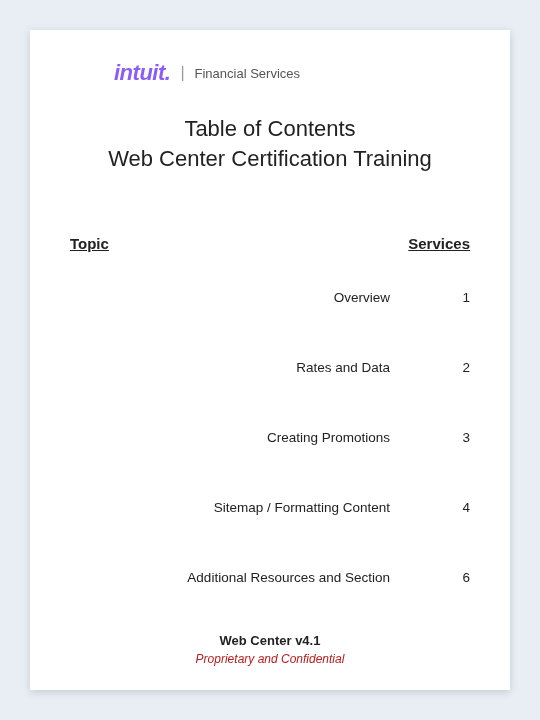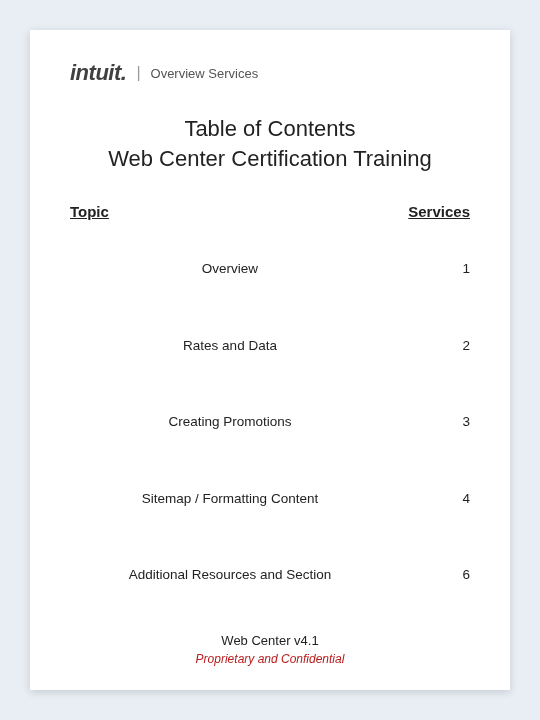--- a/index.html
+++ b/index.html
@@ -41,20 +41,21 @@
       font-size: 22px;
       color: #222;
       font-weight: normal;
       line-height: 1.35;
     }
 
     .toc-table {
       width: 100%;
       border-collapse: collapse;
       flex: 1;
+      margin-top: 32px;
     }
 
     .toc-header-row th {
       font-size: 15px;
       font-weight: bold;
       text-decoration: underline;
       color: #222;
       padding-bottom: 10px;
     }
 
@@ -67,37 +68,37 @@
       width: 80px;
     }
 
     .toc-row td {
       font-size: 13.5px;
       color: #222;
       padding: 6px 0;
     }
 
     .toc-row td.col-topic {
-      text-align: center;
+      text-align: right;
     }
 
     .toc-row td.col-section {
       text-align: right;
       width: 80px;
     }
 
     .footer {
       margin-top: auto;
       text-align: center;
       padding-top: 20px;
     }
 
     .footer-version {
       font-size: 13px;
-      font-weight: normal;
+      font-weight: bold;
       color: #222;
       margin-bottom: 4px;
     }
 
     .footer-confidential {
       font-size: 12px;
       color: #b91c1c;
       font-style: italic;
     }
 
@@ -129,23 +130,23 @@
       font-weight: normal;
     }
   </style>
 </head>
 <body>
 
 <div class="page">
 
   <div class="logo-area">
     <div class="intuit-logo">
-      <span class="intuit-brand"><span style="font-style: italic; font-weight: 900; font-size: 22px; color: #404040;">intuit.</span></span>
+      <span class="intuit-brand"><span style="font-style: italic; font-weight: 900; font-size: 22px; color: #8b5cf6; margin-left: 44px;">intuit.</span></span>
       <span class="intuit-separator" style="color: rgb(153, 153, 153); margin: 0px 6px; font-size: 16px;">|</span>
-      <span class="financial-services">Overview Services</span>
+      <span class="financial-services">Financial Services</span>
     </div>
   </div>
 
   <div class="title-block">
     <div class="main-title">
       <div>Table of Contents</div>
       <div>Web Center Certification Training</div>
     </div>
   </div>
 

